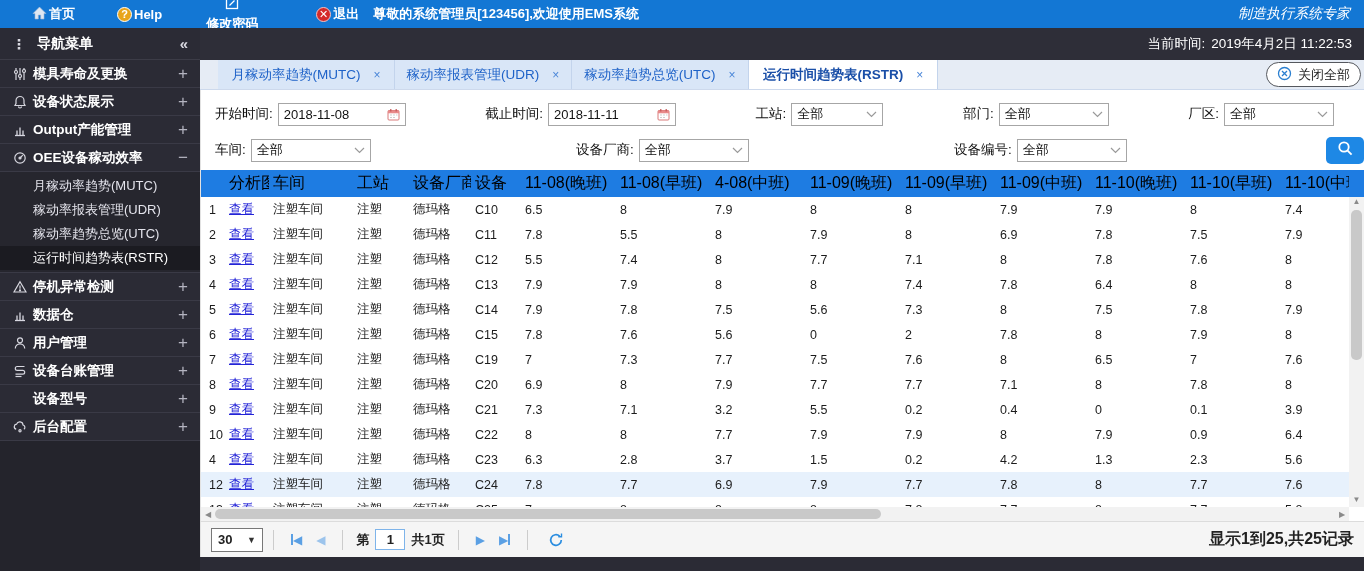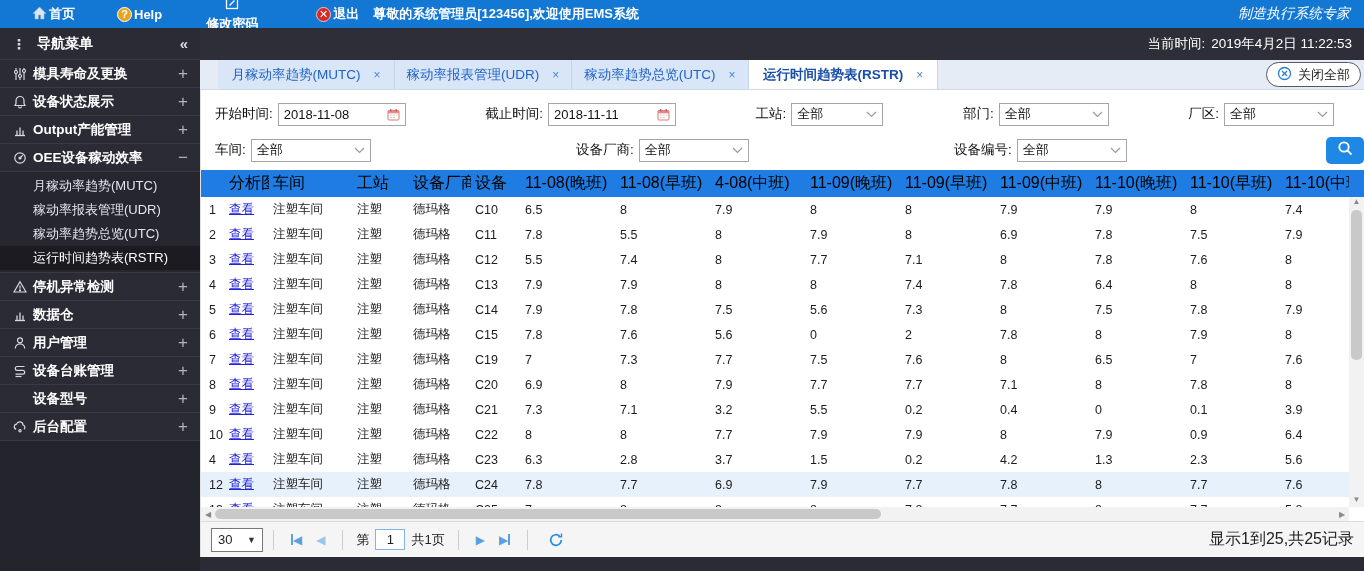--- a/index.html
+++ b/index.html
@@ -77,21 +77,21 @@
   .vthumb { width:11px; height:150px; background:#c9c9c9; border-radius:5px; margin-top:1px; cursor:pointer; }
   .varrow.down { margin-top:auto; }
   .hscroll { position:absolute; bottom:0; left:0; width:calc(100% - 15px); height:14px; background:#f2f2f2;
     display:flex; align-items:center; }
   .harrow { color:#8a8a8a; font-size:8px; width:14px; text-align:center; cursor:pointer; }
   .hthumb { height:10px; width:58%; background:#c9c9c9; border-radius:5px; cursor:pointer; }
   .harrow.right { margin-left:auto; }
 
   
   .pager { height:36px; background:#f5f5f5; border-top:1px solid #dcdcdc; border-left:1px solid #e2e2e2;
-    display:flex; align-items:center; padding:0 10px; font-size:13px; color:#222; }
+    display:flex; align-items:center; padding:0 10px; font-size:13px; color:#222;font-weight:bold; }
   .psize { width:52px; height:24px; border:1px solid #777; background:#fff; display:flex; align-items:center;
     justify-content:space-between; padding:0 6px; cursor:pointer; }
   .psize .caret { font-size:9px; color:#333; }
   .psep { width:1px; height:20px; background:#ccc; margin:0 10px; }
   .pnav { display:flex; align-items:center; color:#5ba0e4; cursor:pointer; margin:0 7px; }
   .pnav .pbar { width:2px; height:11px; background:#5ba0e4; }
   .ptri { font-size:12px; line-height:1; }
   .pnav.dim { color:#9cc4ec; }
   .plabel { margin:0 3px; }
   .pinput { width:30px; height:21px; border:1px solid #7eb4ea; background:#fff; text-align:center;

